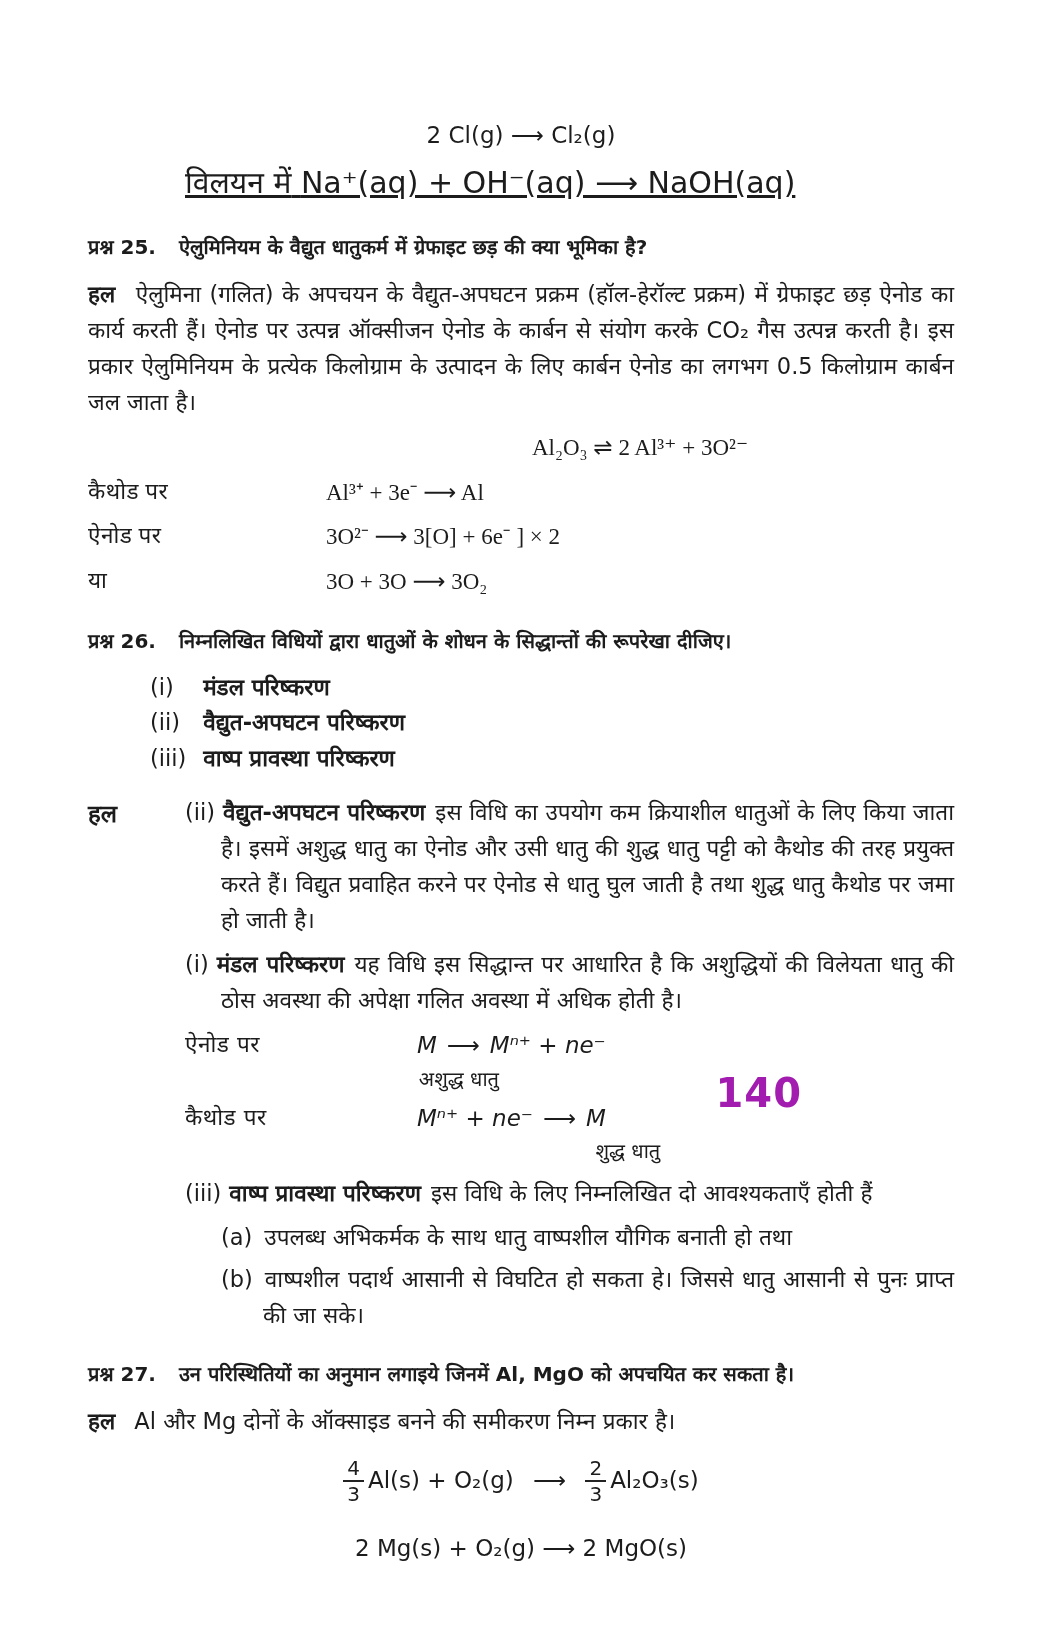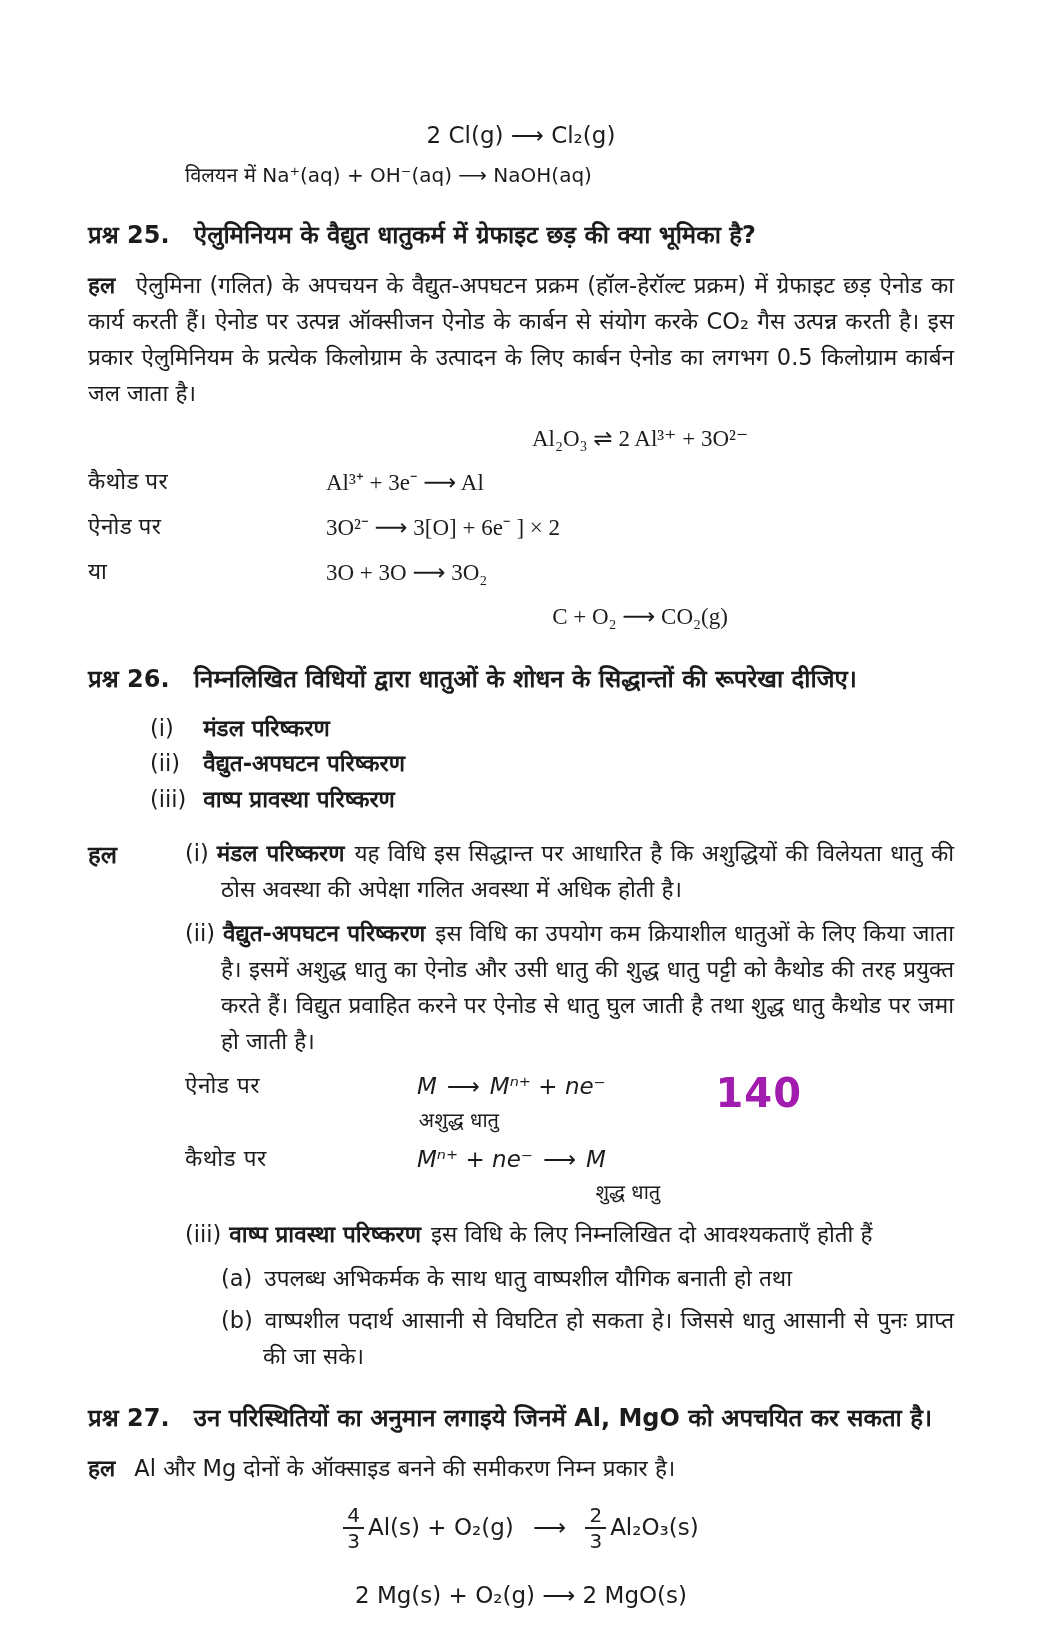--- a/index.html
+++ b/index.html
@@ -22,42 +22,43 @@
     position: relative;
   }
   
   .para {
     font-size: 22.5px;
     line-height: 1.6;
     text-align: justify;
     margin: 0 0 10px 0;
   }
   .q-line {
-    font-size: 24px;
+    font-size: 20px;
     font-weight: 700;
     line-height: 1.5;
     margin: 26px 0 14px 0;
   }
   .q-num { margin-right: 16px; white-space: nowrap; }
   .sol-inline-label {
     font-weight: 700;
     margin-right: 12px;
   }
   
   .eq-center {
     font-size: 23px;
     text-align: center;
     line-height: 1.55;
     margin: 6px 0;
   }
   .eq-left {
-    font-size: 20px;
+    font-size: 30px;
     line-height: 1.55;
     margin: 6px 0 4px 0;
     padding-left: 97px;
+    text-decoration: underline;
   }
   .eq-row {
     display: flex;
     font-size: 23px;
     line-height: 1.55;
     margin: 9px 0;
     font-family: Liberation Serif, serif;
   }
   .eq-row .eq-label {
     width: 238px;
@@ -199,24 +200,20 @@
     <span class="eq-body">Al³⁺ + 3e⁻ ⟶ Al</span>
   </div>
   <div class="eq-row">
     <span class="eq-label hindi-eq-label">ऐनोड पर</span>
     <span class="eq-body">3O²⁻ ⟶ 3[O] + 6e⁻ ] × 2</span>
   </div>
   <div class="eq-row">
     <span class="eq-label hindi-eq-label">या</span>
     <span class="eq-body">3O + 3O ⟶ 3O₂</span>
   </div>
-  <div class="eq-row eq-centered">
-    <span class="eq-label hindi-eq-label"></span>
-    <span class="eq-body">C + O₂ ⟶ CO₂(g)</span>
-  </div>
 
   <div class="q-line">
     <span class="q-num">प्रश्न 26.</span>
     <span>निम्नलिखित विधियों द्वारा धातुओं के शोधन के सिद्धान्तों की रूपरेखा दीजिए।</span>
   </div>
   <div class="q26-items">
     <div class="q26-item">
       <span class="item-num">(i)</span>
       <span class="item-text">मंडल परिष्करण</span>
     </div>
@@ -227,25 +224,25 @@
     <div class="q26-item">
       <span class="item-num">(iii)</span>
       <span class="item-text">वाष्प प्रावस्था परिष्करण</span>
     </div>
   </div>
 
   <div class="q26-sol">
     <span class="sol-abs-label">हल</span>
 
     <p class="part-para">
+      <span class="part-num">(ii)</span><span class="part-title">वैद्युत-अपघटन परिष्करण</span><span>इस विधि का उपयोग कम क्रियाशील धातुओं के लिए किया जाता है। इसमें अशुद्ध धातु का ऐनोड और उसी धातु की शुद्ध धातु पट्टी को कैथोड की तरह प्रयुक्त करते हैं। विद्युत प्रवाहित करने पर ऐनोड से धातु घुल जाती है तथा शुद्ध धातु कैथोड पर जमा हो जाती है।</span>
+    </p>
+
+    <p class="part-para">
       <span class="part-num">(i)</span><span class="part-title">मंडल परिष्करण</span><span>यह विधि इस सिद्धान्त पर आधारित है कि अशुद्धियों की विलेयता धातु की ठोस अवस्था की अपेक्षा गलित अवस्था में अधिक होती है।</span>
-    </p>
-
-    <p class="part-para">
-      <span class="part-num">(ii)</span><span class="part-title">वैद्युत-अपघटन परिष्करण</span><span>इस विधि का उपयोग कम क्रियाशील धातुओं के लिए किया जाता है। इसमें अशुद्ध धातु का ऐनोड और उसी धातु की शुद्ध धातु पट्टी को कैथोड की तरह प्रयुक्त करते हैं। विद्युत प्रवाहित करने पर ऐनोड से धातु घुल जाती है तथा शुद्ध धातु कैथोड पर जमा हो जाती है।</span>
     </p>
 
     <div class="m-eq-row eq-anode">
       <span class="m-label hindi-eq-label">ऐनोड पर</span>
       <span class="m-eq">
         <span class="stack"><span>M</span><span class="under">अशुद्ध धातु</span></span><span class="arrow">⟶</span><span>Mⁿ⁺ + ne⁻</span>
       </span>
     </div>
 
     <div class="m-eq-row eq-cathode">

